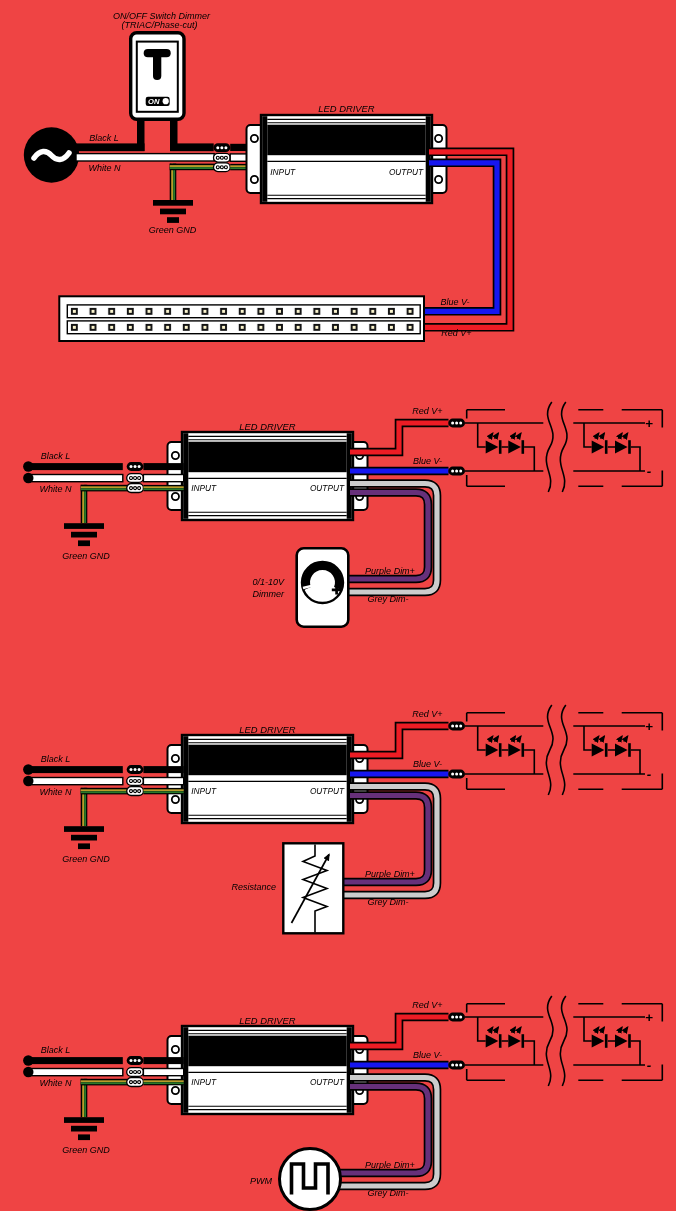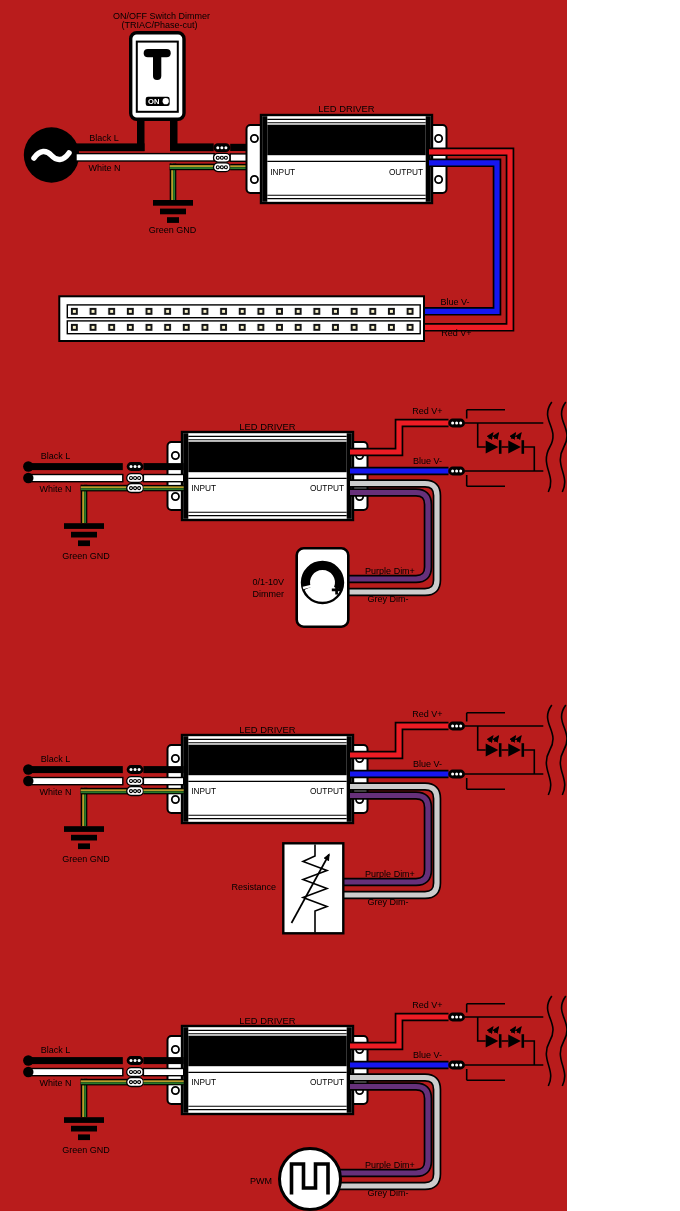--- a/index.html
+++ b/index.html
@@ -1,16 +1,16 @@
 <!DOCTYPE html>
 <html style="--wire-red: #ed1c24; --wire-blue: #1616f0; --wire-purple: #66307a; --wire-grey: #cccccc; --wire-green: #2a7a2a; --wire-yellow: #b89b2a; --led-chip: #fdf6cf; --outline: #000000;"><head>
 <meta charset="utf-8">
 <style>
   html,body{margin:0;padding:0;background:#fff;}
-  .stage{width:567px;height:1211px;background:#b91c1c;position:relative;overflow:hidden;}
+  .stage{width:676px;height:1211px;background:#ef4444;position:relative;overflow:hidden;font-style:italic;}
   svg{display:block;}
   text{font-family:"Liberation Sans","DejaVu Sans",sans-serif;font-size:9px;fill:#000;}
   .mid{text-anchor:middle}.end{text-anchor:end}
   .sm{font-size:8.3px}
   .ttl{font-size:9.4px}
   .onlbl{font-size:7.6px;font-weight:bold;fill:#fff}
   .pm{font-size:13.5px;font-weight:bold}
   .blk{fill:#000}
   .wht{fill:#fff;stroke:#000;stroke-width:1.4}
   .box2{fill:#fff;stroke:#000;stroke-width:2}

